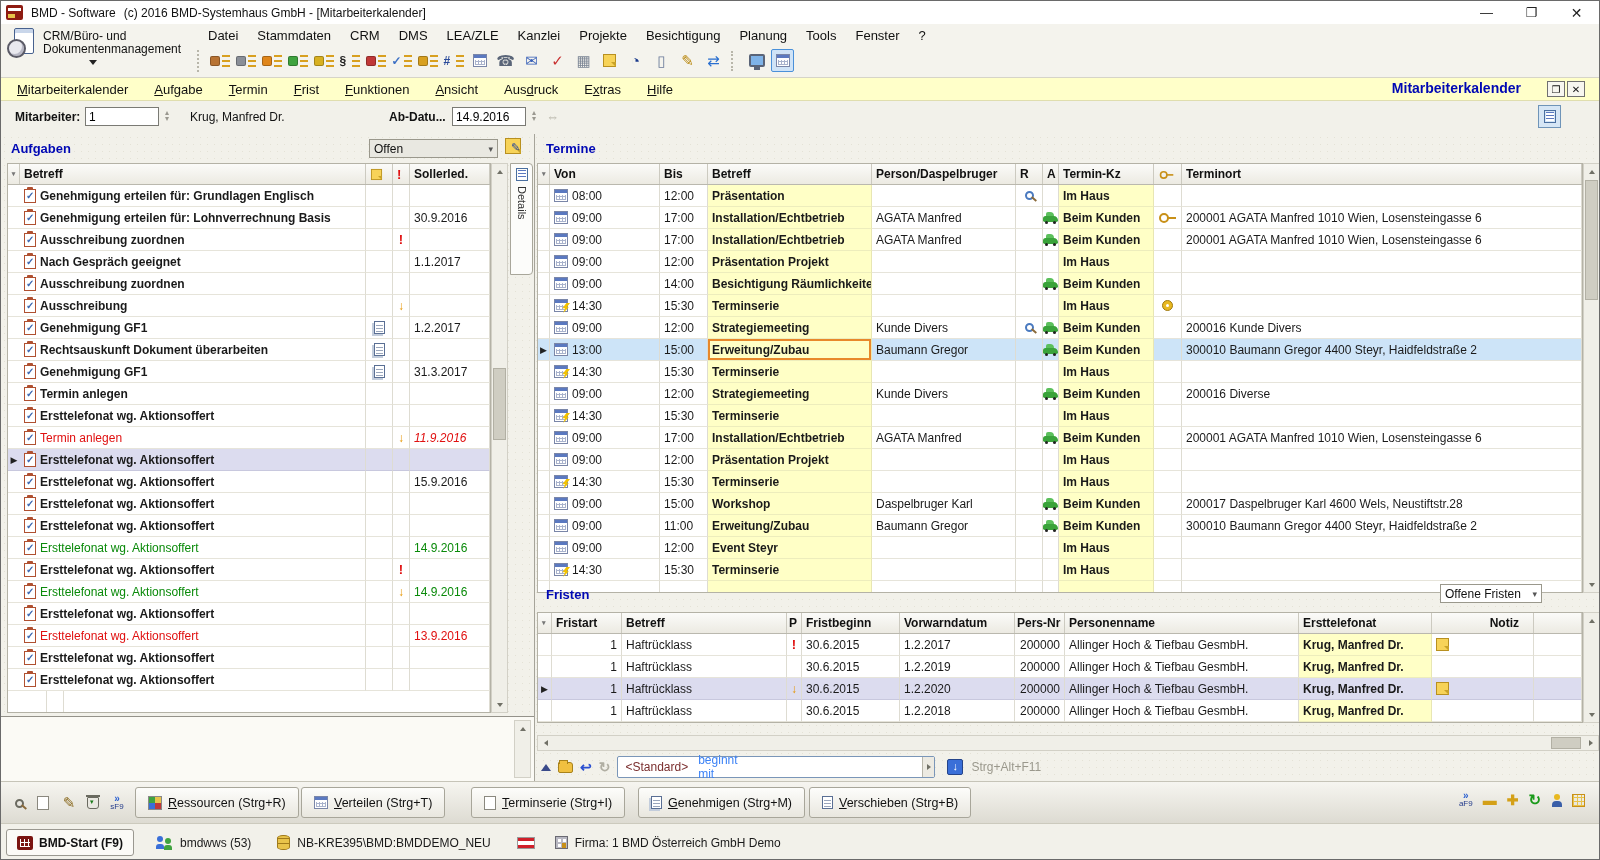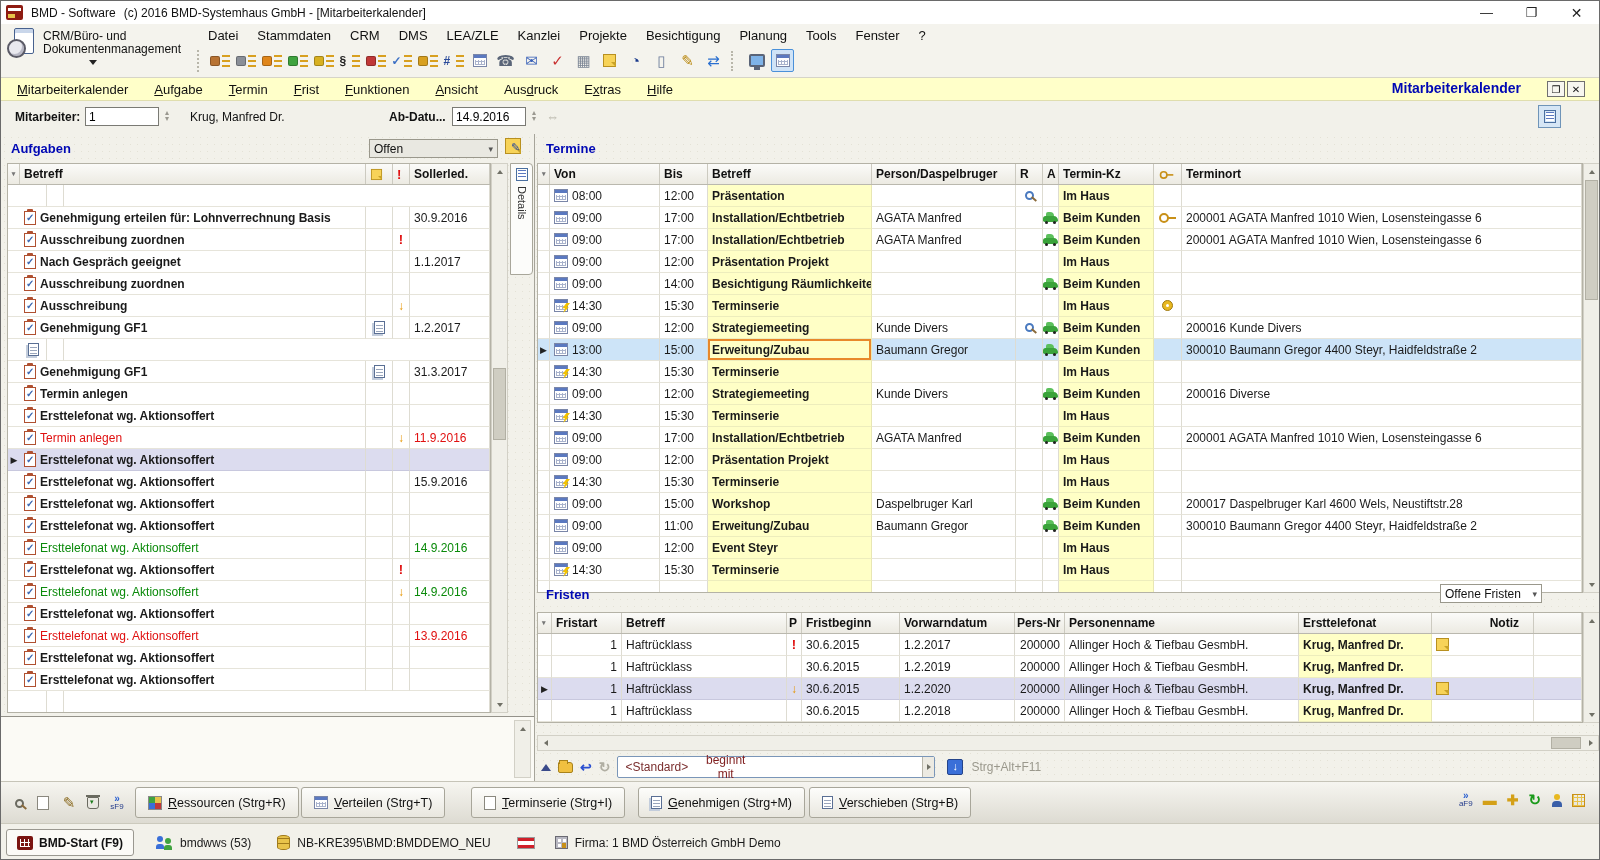--- a/index.html
+++ b/index.html
@@ -153,21 +153,21 @@
   
   .searchrow{position:absolute;display:flex;align-items:center;}
   .sric{margin-right:7px;display:inline-block;}
   .tri-up-big{width:0;height:0;border-left:5px solid transparent;border-right:5px solid transparent;border-bottom:7px solid #3a4a8a;}
   .fold{width:15px;height:11px;background:#f0c040;border:1px solid #a8821a;border-radius:1px 3px 2px 2px;position:relative;}
   .fold::before{content:"";position:absolute;left:0;top:-3px;width:7px;height:3px;background:#f0c040;border:1px solid #a8821a;border-bottom:none;}
   .undo{color:#2a4fd0;font-size:14px;font-weight:700;}
   .redo{color:#b0aea2;font-size:14px;font-weight:700;}
   .sbox{display:flex;align-items:center;width:318px;height:22px;background:#fff;border:1px solid #7a96b8;border-radius:2px;padding-left:7px;}
   .sscope{color:#7a2e2e;margin-right:10px;}
-  .sop{color:#7f1d1d;margin-right:10px;text-align:center;}
+  .sop{color:#3b82f6;margin-right:10px;}
   .sinput{flex:1;height:100%;border:none;outline:none;font:12px "Liberation Sans",sans-serif;}
   .sexp{width:13px;height:100%;border-left:1px solid #b8b6aa;background:#eceae2;display:flex;align-items:center;justify-content:center;}
   .applyic{width:16px;height:16px;background:#3a6fd8;border:1px solid #24448a;border-radius:2px;position:relative;margin:0 8px 0 12px;}
   .applyic::after{content:"↓";position:absolute;left:4px;top:0px;color:#fff;font-size:11px;font-weight:700;}
   .shortcut{color:#9a988c;}
 
   
   .actionbar{position:absolute;left:0;top:780px;width:100%;height:42px;
      background:linear-gradient(#f6f5f0,#ddDBD2);border-top:1px solid #c6c4b8;}
   .ab-ic{position:absolute;top:11px;display:flex;align-items:center;justify-content:center;width:20px;height:20px;}
@@ -387,20 +387,24 @@
           <span class="thc" style="width: 27px;">
             <span class="note13" style="transform: scale(0.85);"></span>
           </span>
           <span class="thc" style="width: 17px;">
             <span class="excl">!</span>
           </span>
           <span class="thc" style="flex: 1 1 0%;">Sollerled.</span>
         </div>
         <div class="arow">
           <span class="acell mk" style="width: 12px; border-right: none;"></span>
+          <span class="acell" style="width: 346px;">
+            <span class="clip13"></span>
+            <span class="b ">Genehmigung erteilen für: Grundlagen Englisch</span>
+          </span>
           <span class="acell" style="width: 27px; justify-content: center;"></span>
           <span class="acell" style="width: 17px; justify-content: center; padding: 0px;"></span>
           <span class="acell " style="flex: 1 1 0%;"></span>
         </div>
         <div class="arow">
           <span class="acell mk" style="width: 12px; border-right: none;"></span>
           <span class="acell" style="width: 346px;">
             <span class="clip13"></span>
             <span class="b ">Genehmigung erteilen für: Lohnverrechnung Basis</span>
           </span>
@@ -459,20 +463,24 @@
             <span class="b ">Genehmigung GF1</span>
           </span>
           <span class="acell" style="width: 27px; justify-content: center;">
             <span class="doc13"></span>
           </span>
           <span class="acell" style="width: 17px; justify-content: center; padding: 0px;"></span>
           <span class="acell " style="flex: 1 1 0%;">1.2.2017</span>
         </div>
         <div class="arow">
           <span class="acell mk" style="width: 12px; border-right: none;"></span>
+          <span class="acell" style="width: 346px;">
+            <span class="clip13"></span>
+            <span class="b ">Rechtsauskunft Dokument überarbeiten</span>
+          </span>
           <span class="acell" style="width: 27px; justify-content: center;">
             <span class="doc13"></span>
           </span>
           <span class="acell" style="width: 17px; justify-content: center; padding: 0px;"></span>
           <span class="acell " style="flex: 1 1 0%;"></span>
         </div>
         <div class="arow">
           <span class="acell mk" style="width: 12px; border-right: none;"></span>
           <span class="acell" style="width: 346px;">
             <span class="clip13"></span>
@@ -507,21 +515,21 @@
         <div class="arow">
           <span class="acell mk" style="width: 12px; border-right: none;"></span>
           <span class="acell" style="width: 346px;">
             <span class="clip13"></span>
             <span class="red">Termin anlegen</span>
           </span>
           <span class="acell" style="width: 27px; justify-content: center;"></span>
           <span class="acell" style="width: 17px; justify-content: center; padding: 0px;">
             <span class="dwn">↓</span>
           </span>
-          <span class="acell red" style="flex: 1 1 0%;">11.9.2016</span>
+          <span class="acell red" style="flex: 1 1 0%; font-style: italic;">11.9.2016</span>
         </div>
         <div class="arow sel-lav">
           <span class="acell mk" style="width: 12px; border-right: none;">▶</span>
           <span class="acell" style="width: 346px;">
             <span class="clip13"></span>
             <span class="b ">Ersttelefonat wg. Aktionsoffert</span>
           </span>
           <span class="acell" style="width: 27px; justify-content: center;"></span>
           <span class="acell" style="width: 17px; justify-content: center; padding: 0px;"></span>
           <span class="acell " style="flex: 1 1 0%;"></span>

